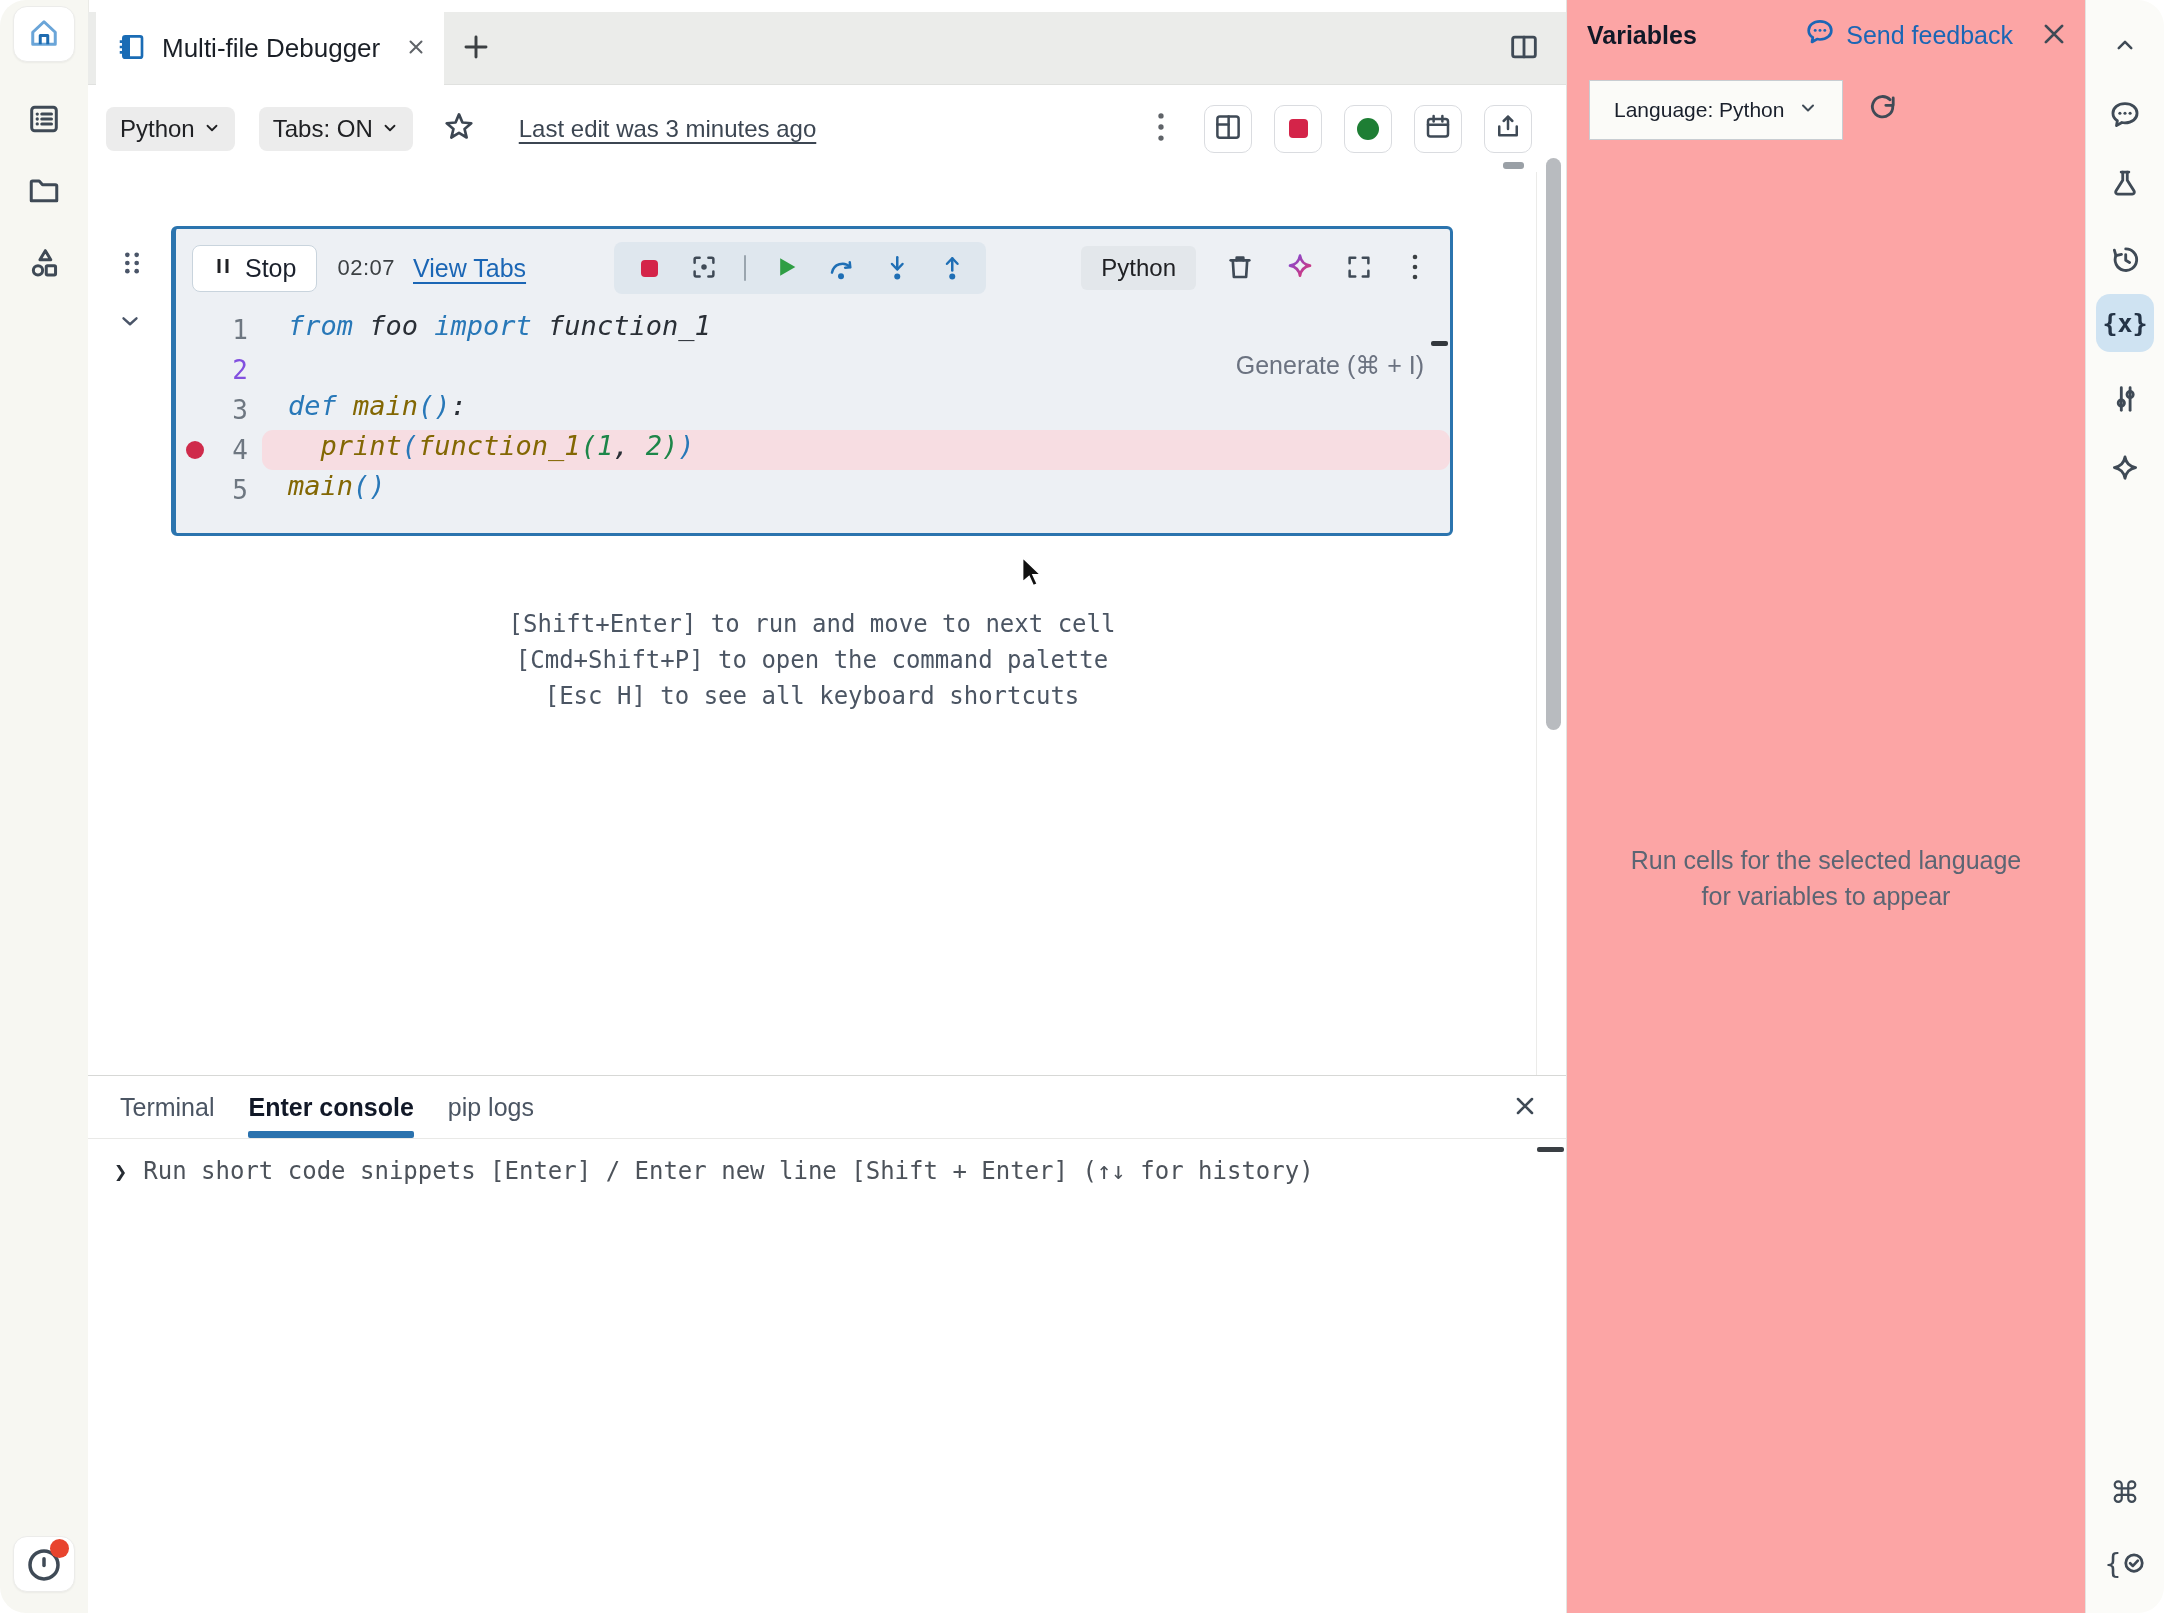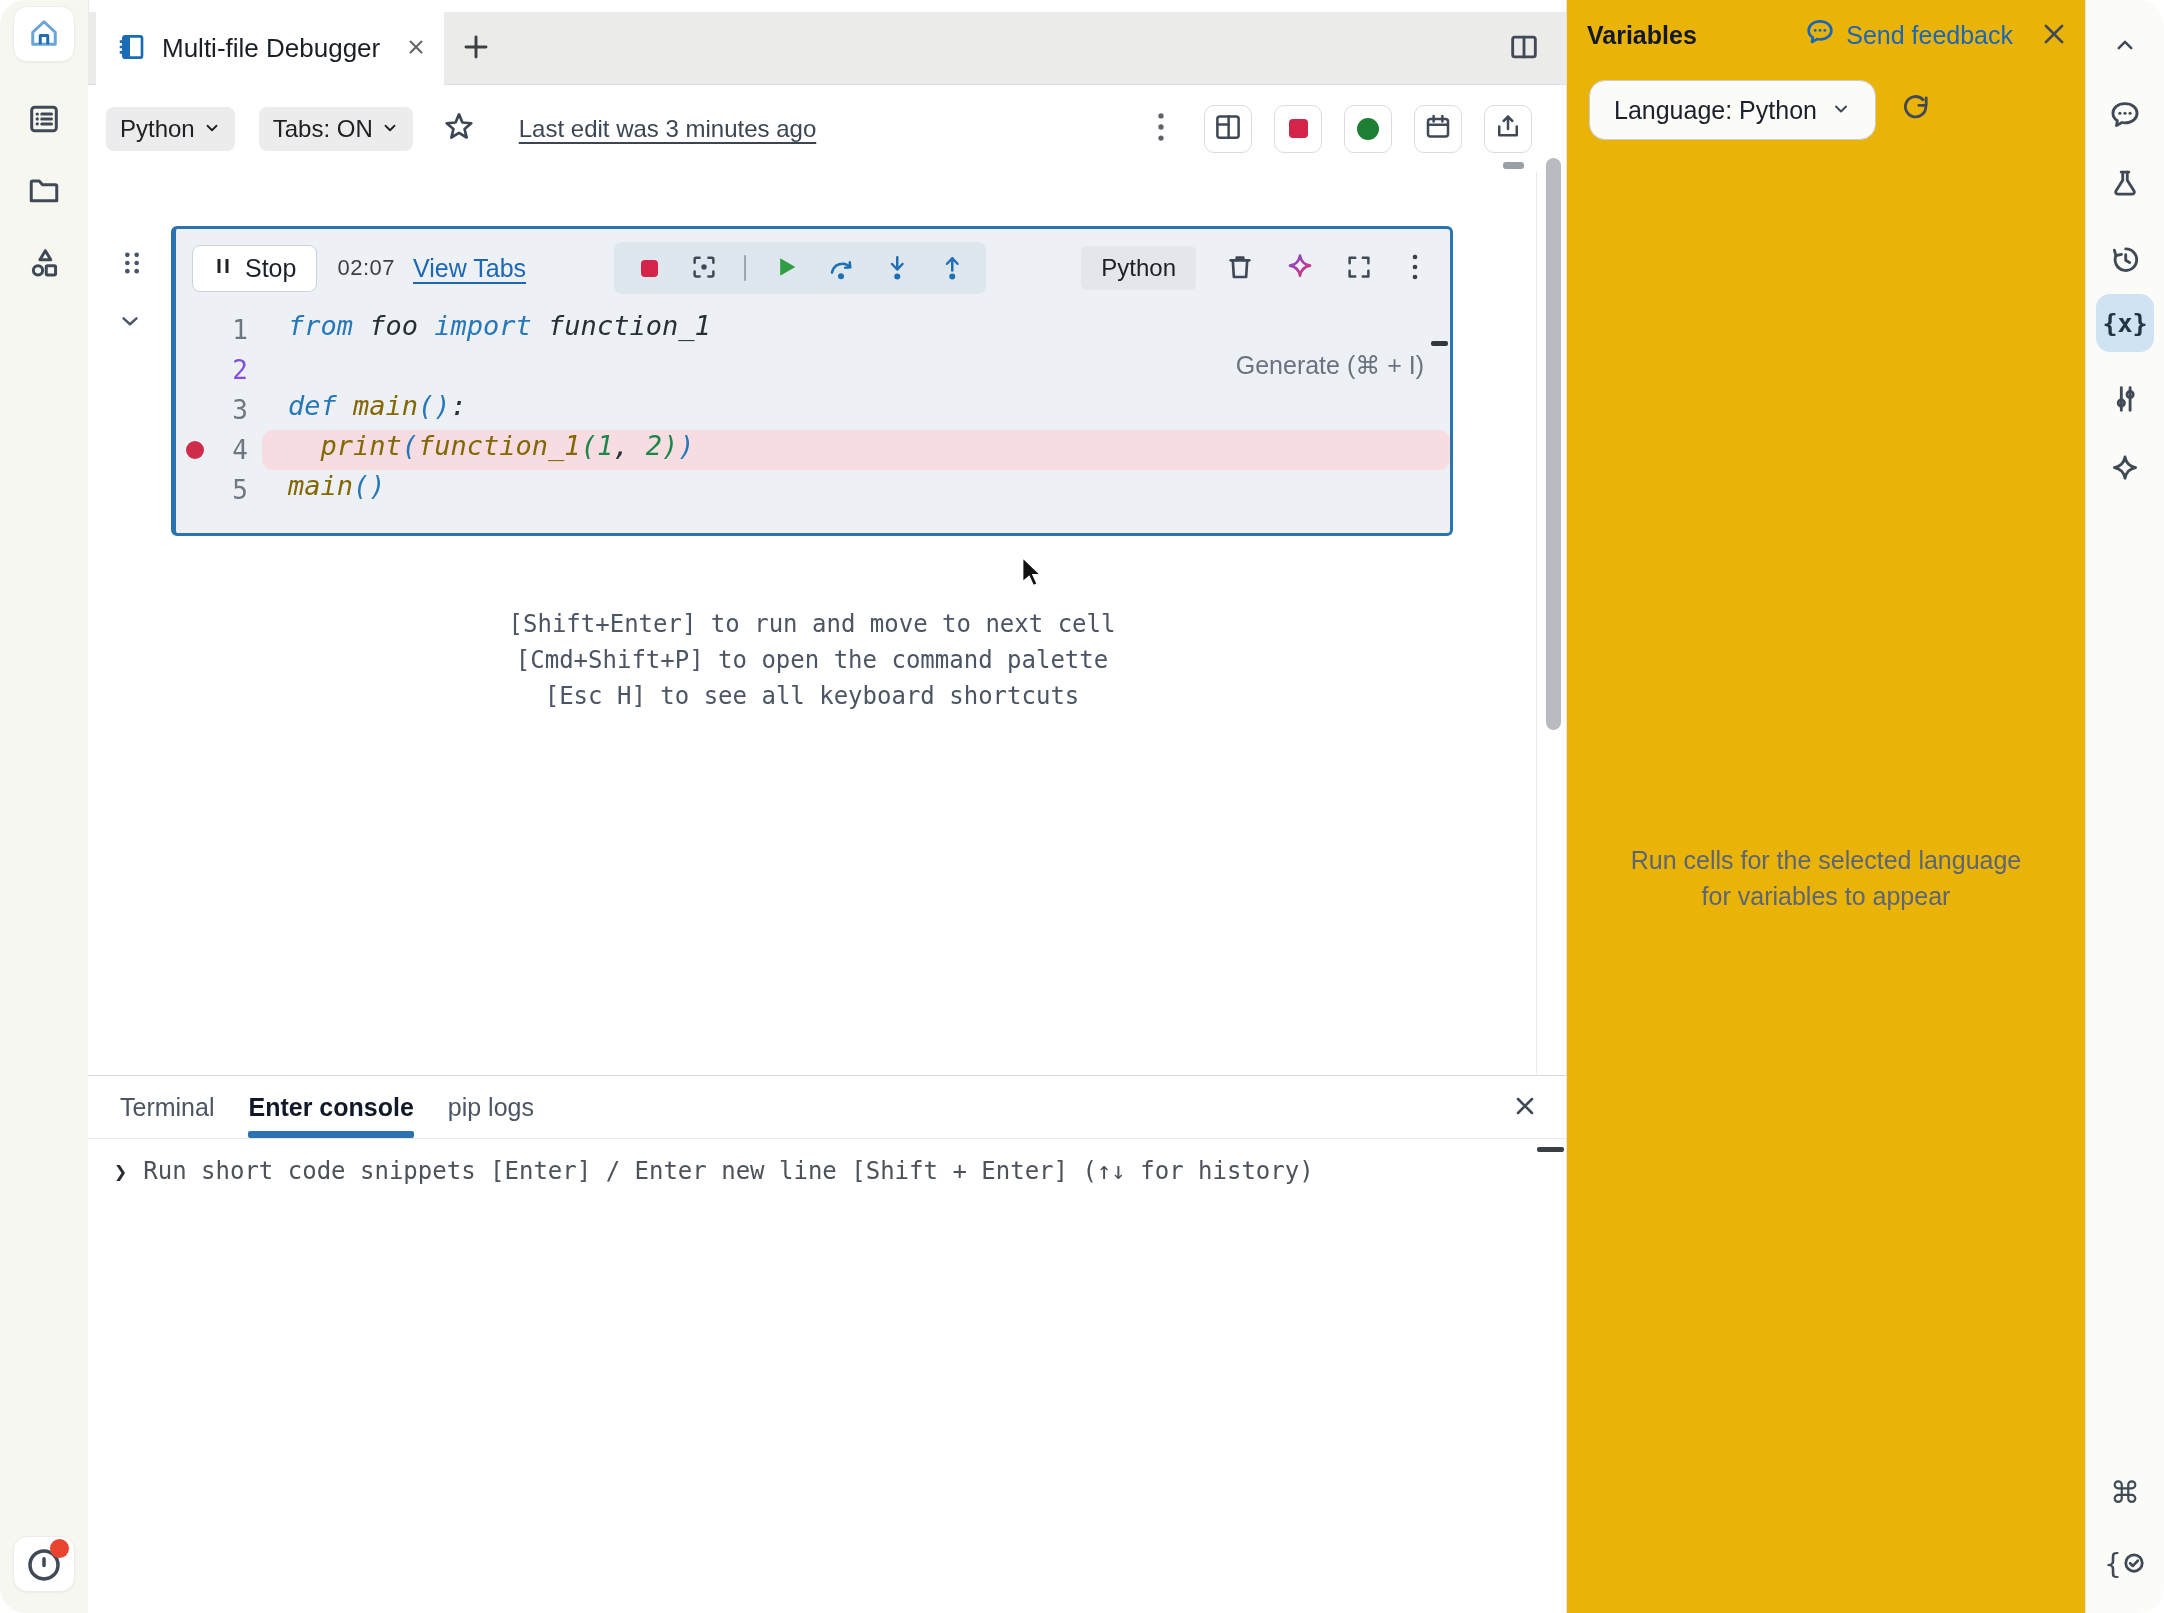--- a/index.html
+++ b/index.html
@@ -90,29 +90,29 @@
   .ctab{position:relative;height:100%;display:flex;align-items:center;font-size:25px;color:#4b5563;cursor:pointer;}
   .ctab.active{color:#111827;font-weight:700;}
   .ctab-underline{position:absolute;left:0;right:0;bottom:0;height:7px;background:var(--active-tab-underline,#2b72ae);border-radius:2px;}
   #console-close{position:absolute;right:26px;top:16px;width:30px;height:30px;}
   .console-dash{position:absolute;right:2px;top:71px;width:27px;height:5px;background:#3a3f44;border-radius:2px;}
   .console-prompt{display:flex;align-items:flex-start;gap:16px;padding:18px 0 0 26px;
                   font-family:"DejaVu Sans Mono",monospace;font-size:24px;color:#4c525a;}
   .prompt-chevron{font-weight:700;color:#272c33;font-size:22px;margin-top:2px;}
 
   
-  #variables-panel{position:absolute;left:1566px;top:0;width:519px;height:100%;background:#eab308;border-left:1px solid #e4e4e1;box-sizing:border-box;}
+  #variables-panel{position:absolute;left:1566px;top:0;width:519px;height:100%;background:#fca5a5;border-left:1px solid #e4e4e1;box-sizing:border-box;}
   .vp-header{display:flex;align-items:center;padding:16px 14px 0 20px;}
   .vp-title{font-size:25px;font-weight:700;color:#111827;}
   .vp-feedback{margin-left:auto;display:flex;align-items:center;gap:10px;cursor:pointer;}
   .vp-feedback span{font-size:25px;color:var(--link-blue,#1b66b5);}
   #vp-close{margin-left:24px;width:34px;height:34px;}
   .vp-langrow{display:flex;align-items:center;gap:20px;margin:26px 0 0 22px;}
-  #lang-select{display:flex;align-items:center;gap:14px;background:#fbfbf8;border:1.5px solid #c8cdd2;border-radius:16px;
-               height:60px;padding:0 24px;font-size:25px;color:#1a202c;}
+  #lang-select{display:flex;align-items:center;gap:14px;background:#fbfbf8;border:1.5px solid #c8cdd2;border-radius:0;
+               height:60px;padding:0 24px;font-size:21px;color:#1a202c;}
   #vp-refresh{width:40px;height:40px;}
   .vp-message{position:absolute;left:0;top:842px;width:100%;text-align:center;font-size:25px;color:#5b6573;line-height:36px;}
 
   
   #rail{position:absolute;left:2085px;top:0;width:79px;height:100%;background:#fbfbf8;border-left:1px solid #e4e4e1;box-sizing:border-box;}
   .rail-btn{position:absolute;left:50%;transform:translateX(-50%);width:56px;height:48px;}
   #rail-vars{width:58px;height:58px;border-radius:14px;background:var(--variables-active-bg,#cfe3f2);
              font-family:"DejaVu Sans Mono",monospace;font-size:25px;font-weight:700;color:#243447;}
   .rail-glyph{font-size:30px;color:#3f4a56;font-weight:500;}
   #rail-braces{font-family:"DejaVu Sans Mono",monospace;font-size:28px;color:#3f4a56;display:flex;align-items:center;gap:2px;}

